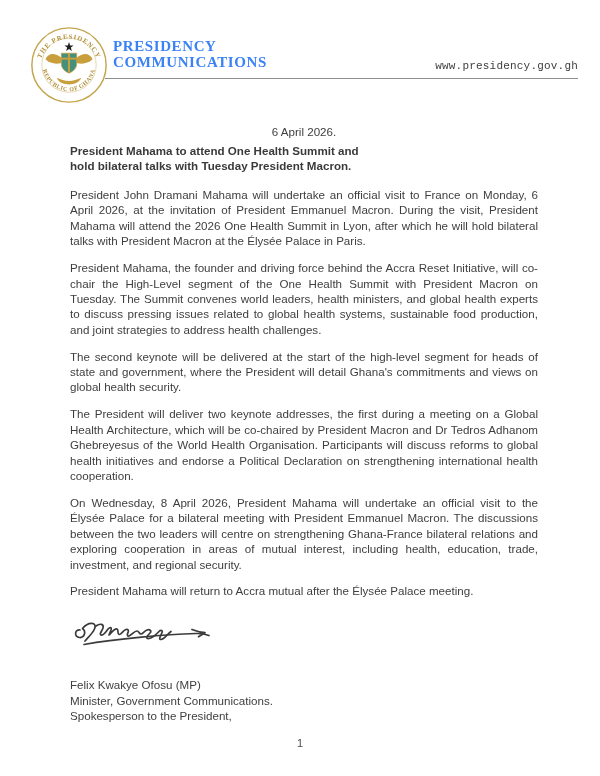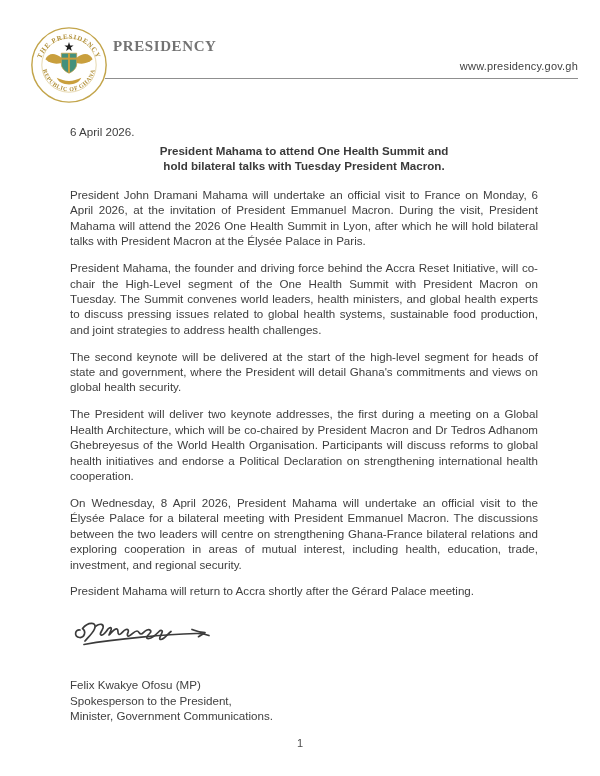--- a/index.html
+++ b/index.html
@@ -11,38 +11,38 @@
     font-family:"Liberation Sans", sans-serif;
     color:#3e3e3e;
     overflow:hidden;
   }
   
   .seal{position:absolute;left:30px;top:26px;width:78px;height:78px;}
   .org{
     position:absolute;left:113px;top:39px;
     font-family:"Liberation Serif", serif;
     font-weight:700;font-size:15px;line-height:15.5px;
-    letter-spacing:0.6px;color:#737373;
+    letter-spacing:0.6px;color:#3b82f6;
   }
   .website{
     position:absolute;right:22px;top:60px;
-    font-size:11px;color:#3e3e3e;letter-spacing:0.2px;
+    font-size:11px;color:#3e3e3e;letter-spacing:0.2px;font-family:Liberation Mono, monospace;
   }
   .rule{
     position:absolute;left:105px;right:22px;top:78px;
     border-top:1.5px solid #8f8f8f;height:0;
   }
   
   .content{
     position:absolute;left:70px;top:124px;width:468px;
     font-size:11.6px;line-height:15.4px;
   }
-  .date{margin:0 0 5px 0;text-align:left;}
+  .date{margin:0 0 5px 0;text-align:center;}
   .doc-title{
-    margin:0 0 13px 0;text-align:center;
+    margin:0 0 13px 0;text-align:left;
     font-size:11.6px;font-weight:700;line-height:14.8px;color:#3a3a3a;
   }
   .para{margin:0 0 11.5px 0;text-align:justify;}
   .signature{display:block;margin:3px 0 2px 2px;}
   .signoff{line-height:15.4px;margin-top:25px;}
   .pagenum{
     position:absolute;left:0;top:737px;width:100%;
     text-align:center;font-size:11px;color:#4a4a4a;
   }
 </style>
@@ -72,50 +72,51 @@
         <path d="M45.5,31 c7,-6 13,-4 15.5,1.5 c-4.5,4 -10,5 -15.5,3.5 z" fill="#c99f3d"></path>
         <path d="M30.5,26.5 h15 v10.5 c0,6 -7.5,9 -7.5,9 c0,0 -7.5,-3 -7.5,-9 z" fill="#43907c" stroke="#c99f3d" stroke-width="0.7"></path>
         <rect x="37" y="26.5" width="2" height="19" fill="#c99f3d"></rect>
         <rect x="30.5" y="30.8" width="15" height="2" fill="#c99f3d"></rect>
         <path d="M26,50.5 c8,4 16,4 24,0 c-2,4.5 -6.5,6.5 -12,6.5 c-5.5,0 -10,-2 -12,-6.5 z" fill="#c99f3d"></path>
       </g>
     </svg>
 
     <div class="org">
       <div>PRESIDENCY</div>
+      <div>COMMUNICATIONS</div>
     </div>
 
     <div class="website">www.presidency.gov.gh</div>
     <div class="rule"></div>
   </header>
 
   <main class="content">
 
     <p class="date">6 April 2026.</p>
 
     <h1 class="doc-title"><span>President Mahama to attend One Health Summit and</span><br><span>hold bilateral talks with Tuesday President Macron.</span></h1>
 
     <p class="para">President John Dramani Mahama will undertake an official visit to France on Monday, 6 April 2026, at the invitation of President Emmanuel Macron. During the visit, President Mahama will attend the 2026 One Health Summit in Lyon, after which he will hold bilateral talks with President Macron at the Élysée Palace in Paris.</p>
     <p class="para">President Mahama, the founder and driving force behind the Accra Reset Initiative, will co-chair the High-Level segment of the One Health Summit with President Macron on Tuesday. The Summit convenes world leaders, health ministers, and global health experts to discuss pressing issues related to global health systems, sustainable food production, and joint strategies to address health challenges.</p>
     <p class="para">The second keynote will be delivered at the start of the high-level segment for heads of state and government, where the President will detail Ghana's commitments and views on global health security.</p>
     <p class="para">The President will deliver two keynote addresses, the first during a meeting on a Global Health Architecture, which will be co-chaired by President Macron and Dr Tedros Adhanom Ghebreyesus of the World Health Organisation. Participants will discuss reforms to global health initiatives and endorse a Political Declaration on strengthening international health cooperation.</p>
     <p class="para">On Wednesday, 8 April 2026, President Mahama will undertake an official visit to the Élysée Palace for a bilateral meeting with President Emmanuel Macron. The discussions between the two leaders will centre on strengthening Ghana-France bilateral relations and exploring cooperation in areas of mutual interest, including health, education, trade, investment, and regional security.</p>
-    <p class="para">President Mahama will return to Accra shortly after the Gérard Palace meeting.</p>
+    <p class="para">President Mahama will return to Accra mutual after the Élysée Palace meeting.</p>
 
     <svg class="signature" viewBox="0 0 150 42" width="150" height="42">
       <g fill="none" stroke="#3b3b3b" stroke-width="1.7" stroke-linecap="round" stroke-linejoin="round">
         <path d="M8 20 c-5 -1 -6.5 7 -0.5 7.5 c5 0.5 7 -6 3 -9 c6 -7.5 15 -6.5 12 0.5 c-2 4.5 -6.5 8.5 -9.5 12"></path>
         <path d="M24 16 c4 -3 8 -2 7 2 c-1 3 -4 6 -2 7 c2 1 5 -3 7 -6 c2 -2 4 -2 3 1 l-2 5 c3 -3 6 -7 8 -6 c2 1 0 5 2 5.5 c2 0.5 4 -4 7 -5 c2 -0.7 3 1 2 3 c-1 2 -1 4 1 3.5 c3 -0.8 5 -5 8 -5 c2 0 2 3 4 3 c2 0 3 -3 6 -4 c3 -1 5 1 3 3 c-3 3 -5 6 -1 5.5 c4 -0.5 7 -4 10 -7 c2 -2 4 -1 3 1 c-1 3 -4 7 -1 7 c3 0 7 -6 10 -8"></path>
         <path d="M12 34.5 C 45 28.5 95 24.5 124 23.5 c6 -0.2 10 0.8 13 2"></path>
         <path d="M120 19.5 c5 2 9 3 13 3.2 l-6.5 4"></path>
       </g>
     </svg>
 
     <div class="signoff">
       <div>Felix Kwakye Ofosu (MP)</div>
+      <div>Minister, Government Communications.</div>
       <div>Spokesperson to the President,</div>
-      <div>Minister, Government Communications.</div>
     </div>
   </main>
 
   <div class="pagenum">1</div>
 
 </div>
 
 </body></html>

